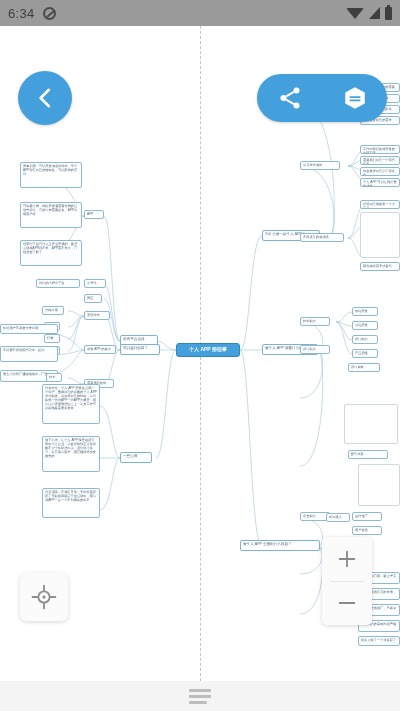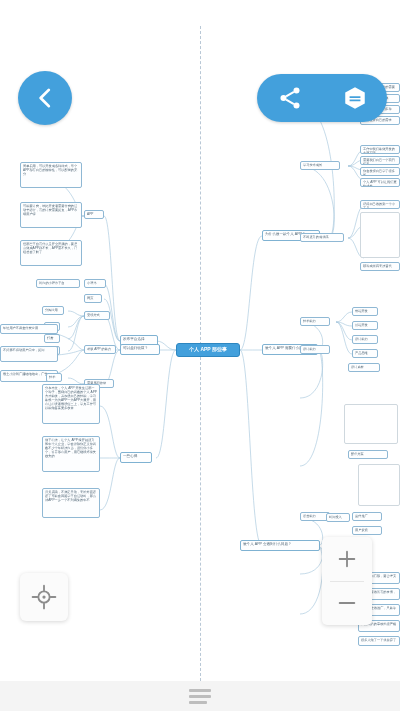--- a/index.html
+++ b/index.html
@@ -124,20 +124,32 @@
   .nav-menu i { display:block; height: 3px; background: #bdbdbd; border-radius: 1px; }
   .nav-menu i:nth-child(1){ width: 22px; }
   .nav-menu i:nth-child(2){ width: 22px; }
   .nav-menu i:nth-child(3){ width: 18px; }
 </style>
 </head>
 <body>
 
 <div class="phone">
 
+  <div class="statusbar">
+    <span class="sb-time">6:34</span>
+    <span class="sb-left-icons">
+      <span class="ic-dnd"></span>
+    </span>
+    <span class="sb-spacer"></span>
+    <span class="sb-right">
+      <span class="ic-wifi"></span>
+      <span class="ic-signal"></span>
+      <span class="ic-batt"></span>
+    </span>
+  </div>
 
   <div class="canvas">
 
     <div class="guide-line"></div>
 
     <svg class="map-svg" viewBox="0 0 400 655">
       <g fill="none" stroke="#9fc3da" stroke-width="0.6">
 
         <path d="M176 324 C 166 324 166 315 156 315"></path>
         <path d="M176 324 C 166 324 166 324 156 324"></path>

